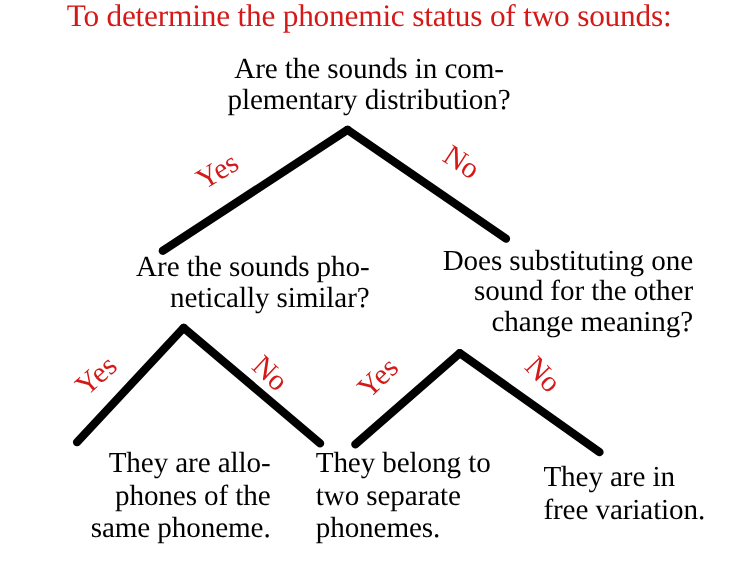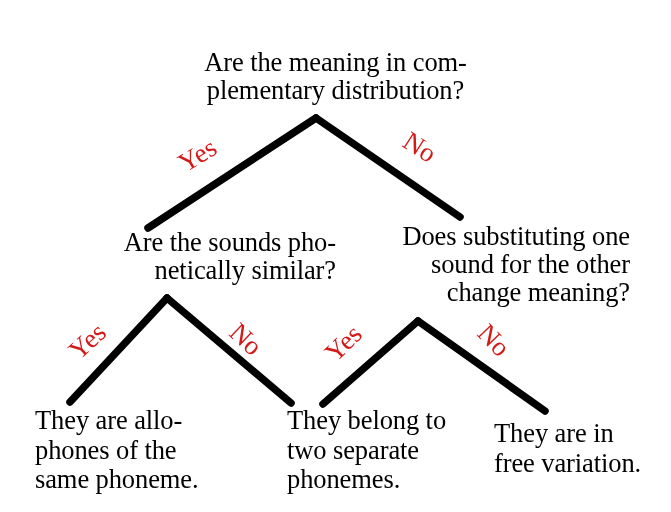--- a/index.html
+++ b/index.html
@@ -68,22 +68,21 @@
     font-size: 26.5px;
   }
   .leaf {
     font-size: 26.5px;
     line-height: 1.12;
   }
   .leaf-1 {
     left: 6px;
     top: 406px;
     width: 240px;
-    text-align: left;
-    margin-left: 29px;
+    text-align: right;
   }
   .leaf-2 {
     left: 253px;
     top: 406px;
     width: 230px;
     text-align: left;
     margin-left: 34px;
   }
   .leaf-3 {
     left: 494px;
@@ -128,33 +127,34 @@
     left: 477px;
     top: 327px;
     transform: rotate(46deg);
   }
 </style>
 </head>
 <body>
 
 <div id="canvas">
 
+  <div class="title">To determine the phonemic status of two sounds:</div>
 
   <svg id="tree-lines" viewBox="0 0 671 512">
     <g stroke="#000000" stroke-width="7.5" stroke-linecap="round" fill="none">
       <path d="M316,118 L148,228"></path>
       <path d="M316,118 L460,217"></path>
       <path d="M167,298 L70,402"></path>
       <path d="M167,298 L291,403"></path>
       <path d="M418,321 L323,404"></path>
       <path d="M418,321 L545,411"></path>
     </g>
   </svg>
 
-  <div class="node q-root">Are the meaning in com-
+  <div class="node q-root">Are the sounds in com-
 plementary distribution?</div>
 
   <div class="edge-label lbl-root-yes">Yes</div>
 
   <div class="edge-label lbl-root-no">No</div>
 
   <div class="node q-left">Are the sounds pho-
 netically similar?</div>
 
   <div class="node q-right">Does substituting one

